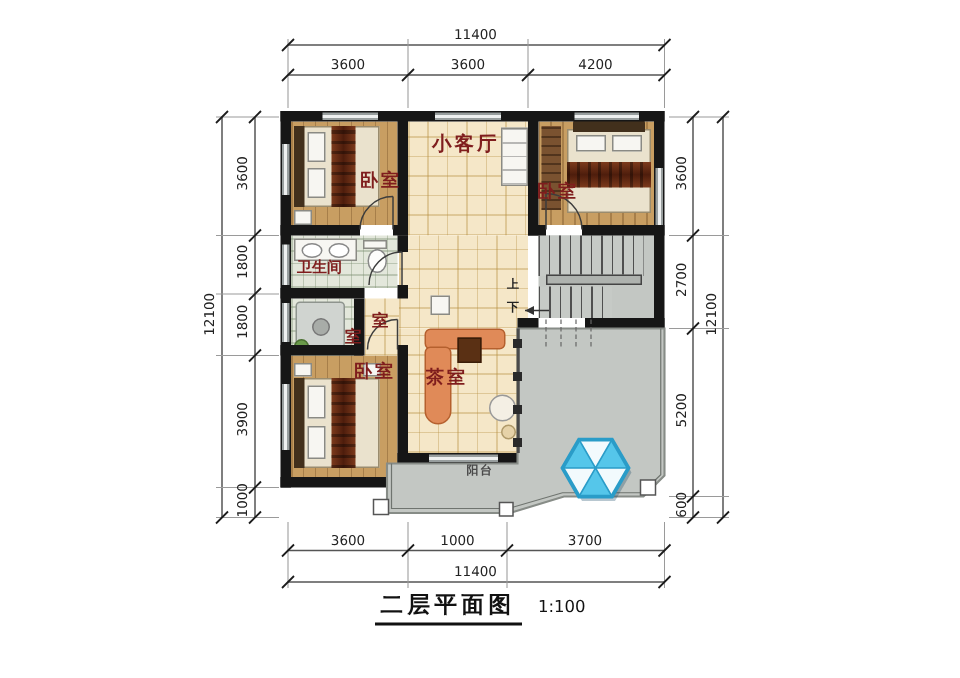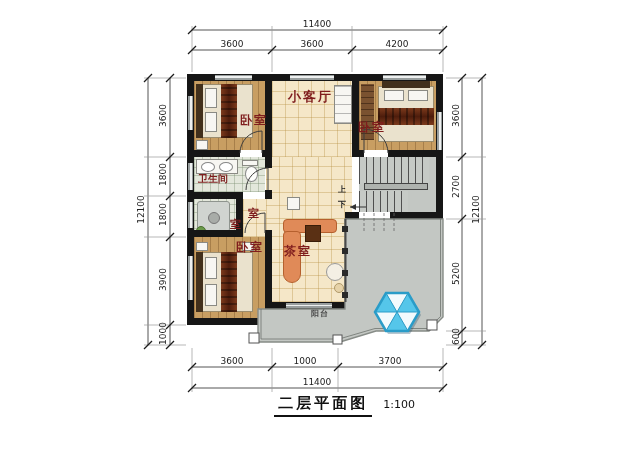--- a/index.html
+++ b/index.html
@@ -29,21 +29,21 @@
                             linear-gradient(180deg,#7c3a1c,#4e1d0c 50%,#7c3a1c);}
   .mattress{background:#eae2cd;border:1px solid #9a8c6e;box-sizing:border-box;}
   .headboard{background:#42301c;}
   .sofa{background:#e08a58;border:1px solid #b5602e;box-sizing:border-box;border-radius:4px;}
   .treads{background-color:#c6cac6;
           background-image:repeating-linear-gradient(90deg,#4f4f4f 0 1px, transparent 1px 7px);}
   
   .rlabel{position:absolute;font-weight:bold;color:#7f1d1d;letter-spacing:2px;line-height:1;}
   .dim{position:absolute;font-size:9px;color:#222;width:44px;text-align:center;line-height:1;}
   .dimv{transform:rotate(-90deg);}
-  .title-wrap{position:absolute;left:225px;top:393px;width:190px;text-align:right;}
+  .title-wrap{position:absolute;left:225px;top:393px;width:190px;text-align:center;}
   .title-main{display:inline-block;font-size:15px;font-weight:bold;color:#111;
               border-bottom:2px solid #111;padding:0 4px 2px 4px;letter-spacing:3px;}
   .title-scale{display:inline-block;font-size:11px;color:#111;margin-left:6px;}
 </style>
 </head>
 <body>
 
 <div class="stage">
 
   <div class="abs wood" style="left:194px;top:81px;width:71px;height:69px;"></div>

